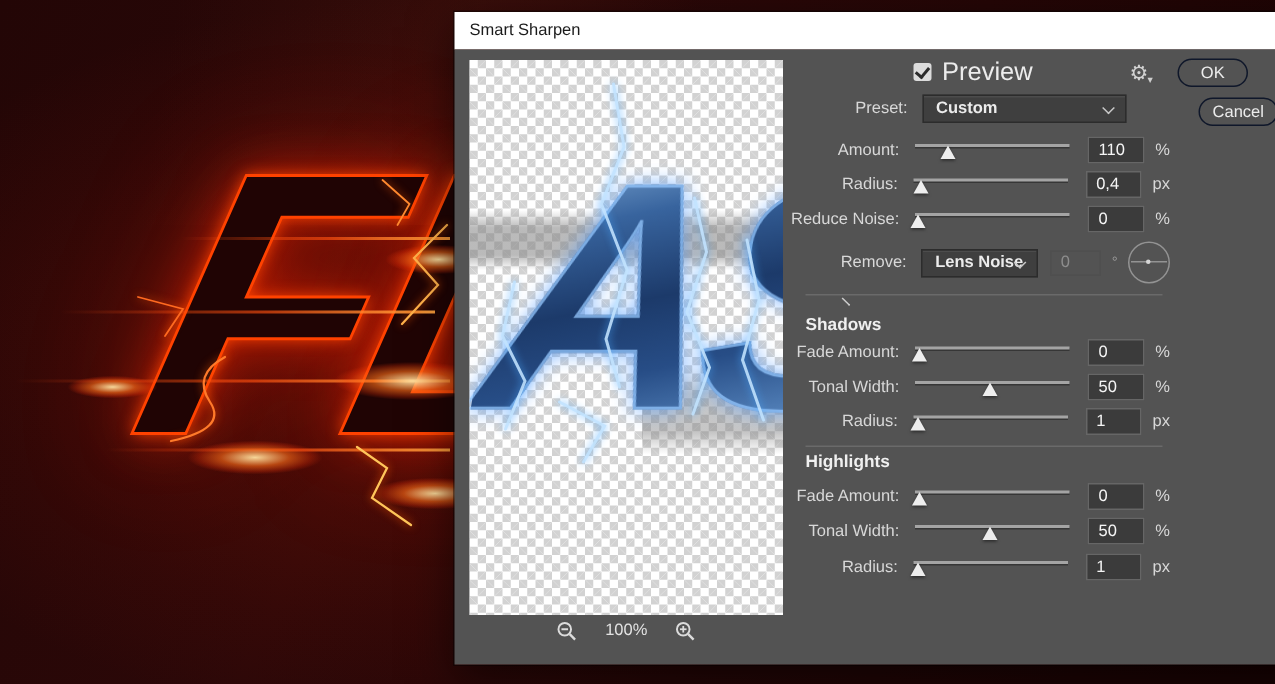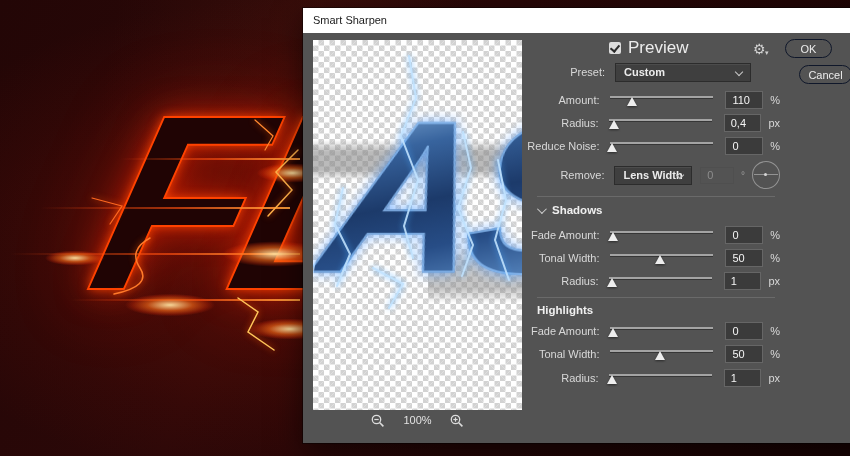--- a/index.html
+++ b/index.html
@@ -100,21 +100,21 @@
   .remove-dd{width:68px;}
   .angle-box{width:26px;height:15px;margin-left:8px;border:1px solid #4f4f4f;background:transparent;
     font-size:11px;color:#8d8d8d;line-height:15px;padding-left:6px;}
   .deg{margin-left:7px;font-size:10px;color:#9a9a9a;}
   .dial{width:26px;height:26px;border:1px solid #939393;border-radius:50%;margin-left:7px;
     position:relative;cursor:pointer;}
   .dial::before{content:"";position:absolute;left:1px;right:1px;top:12px;height:1px;background:#939393;}
   .dial::after{content:"";position:absolute;left:11px;top:11px;width:3px;height:3px;border-radius:50%;background:#d6d6d6;}
 
   .divider{position:absolute;left:234px;width:238px;height:1px;background:#6a6a6a;}
-  .section-h{position:absolute;left:234px;height:16px;display:flex;align-items:center;gap:8px;}
+  .section-h{position:absolute;left:234px;height:16px;display:flex;align-items:center;gap:8px;flex-direction:column;}
   .section-h .schev{width:6px;height:6px;border-right:1.6px solid #cdcdcd;border-bottom:1.6px solid #cdcdcd;
     transform:rotate(45deg) translateY(-2px);cursor:pointer;}
   .section-h .stitle{font-size:11.5px;font-weight:bold;color:#f0f0f0;}
 </style>
 </head>
 <body>
 
 <div class="stage">
 
   <div class="artwork">
@@ -219,21 +219,21 @@
           <div class="track"></div>
           <div class="thumb" style="left: 2%;"></div>
         </div>
         <div class="valbox">0</div>
         <span class="unit">%</span>
       </div>
 
       <div class="row" style="top:129px;height:26px">
         <span class="lbl">Remove:</span>
         <div class="dropdown remove-dd">
-          <span class="dd-text">Lens Width</span>
+          <span class="dd-text">Lens Noise</span>
           <span class="chev"></span>
         </div>
         <div class="angle-box">0</div>
         <span class="deg">°</span>
         <div class="dial"></div>
       </div>
 
       <div class="divider" style="top:163px"></div>
 
       <div class="section-h" style="top:169px">

